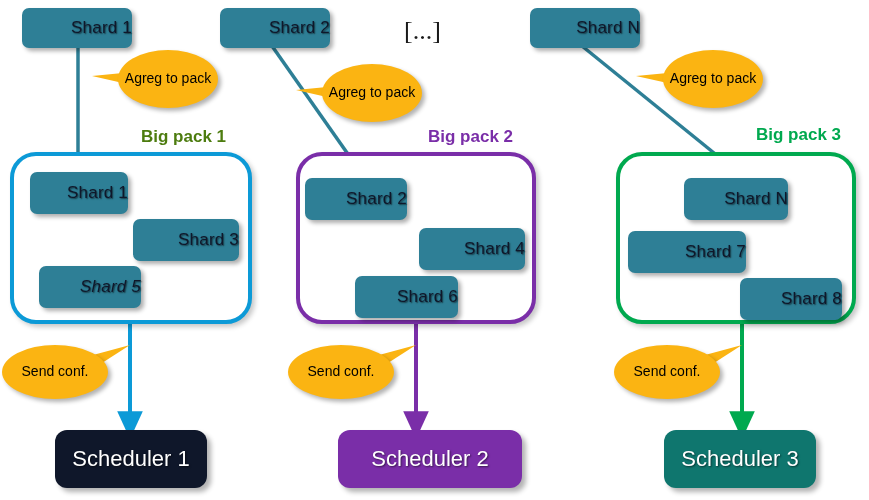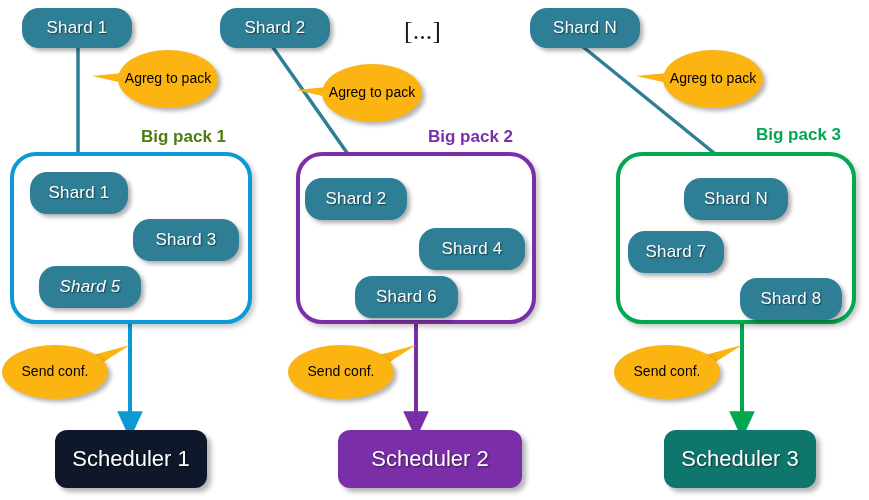--- a/index.html
+++ b/index.html
@@ -23,25 +23,25 @@
     left: 0; top: 0;
     width: 869px;
     height: 500px;
     pointer-events: none;
   }
 
   
   .shard {
     position: absolute;
     background: #2E7F96;
-    color: #ffffff;
-    border-radius: 17px;
+    color: #0f172a;
+    border-radius: 7px;
     display: flex;
     align-items: center;
-    justify-content: center;
+    justify-content: flex-end;
     font-size: 17px;
     letter-spacing: 0.2px;
     text-shadow: 1px 1px 1.5px rgba(0,0,0,0.55);
     box-shadow: 3px 3px 4px rgba(0,0,0,0.32);
     box-sizing: border-box;
     white-space: nowrap;
     z-index: 4;
   }
   .shard.top {
     width: 110px;
@@ -197,21 +197,21 @@
     <span>Shard 4</span>
   </div>
   <div class="shard" style="left:355px; top:276px; width:103px; height:42px;">
     <span>Shard 6</span>
   </div>
 
   <div class="pack" style="left:616px; top:152px; width:240px; height:172px; border-color:#00A94F;"></div>
   <div class="shard" style="left:684px; top:178px; width:104px; height:42px;">
     <span>Shard N</span>
   </div>
-  <div class="shard" style="left:628px; top:231px; width:96px; height:42px;">
+  <div class="shard" style="left:628px; top:231px; width:118px; height:42px;">
     <span>Shard 7</span>
   </div>
   <div class="shard" style="left:740px; top:261px; width:102px; height:42px;margin-top:17px;">
     <span>Shard 8</span>
   </div>
 
   <div class="callout" style="left:2px;   top:345px; width:106px; height:54px;">
     <span class="callout-text">Send conf.</span>
   </div>
   <div class="callout" style="left:288px; top:345px; width:106px; height:54px;">

